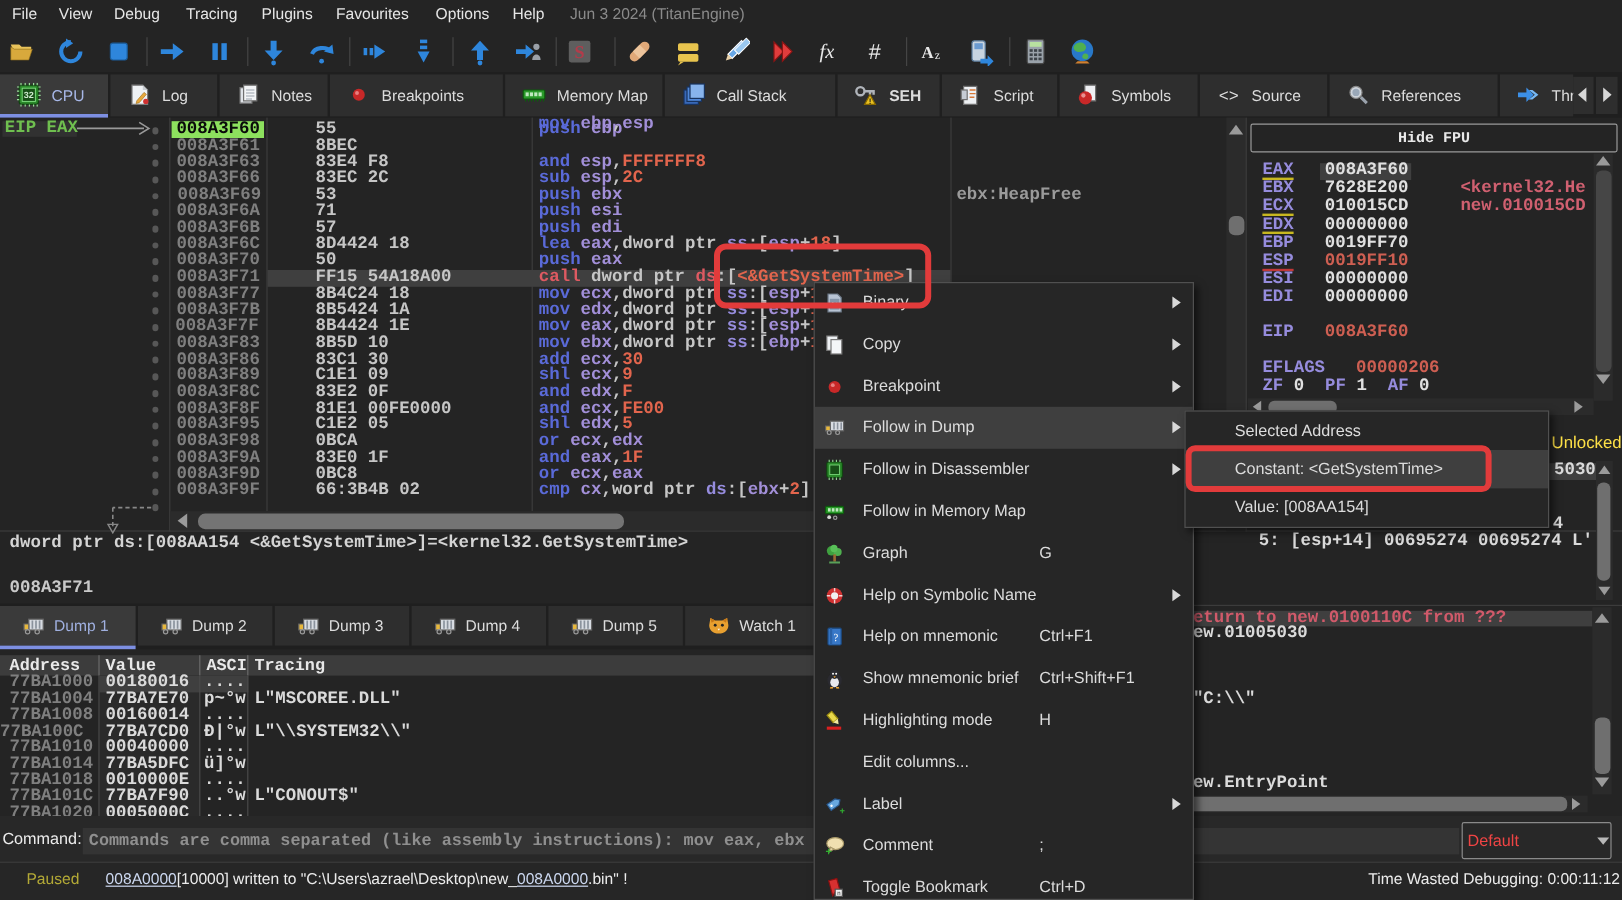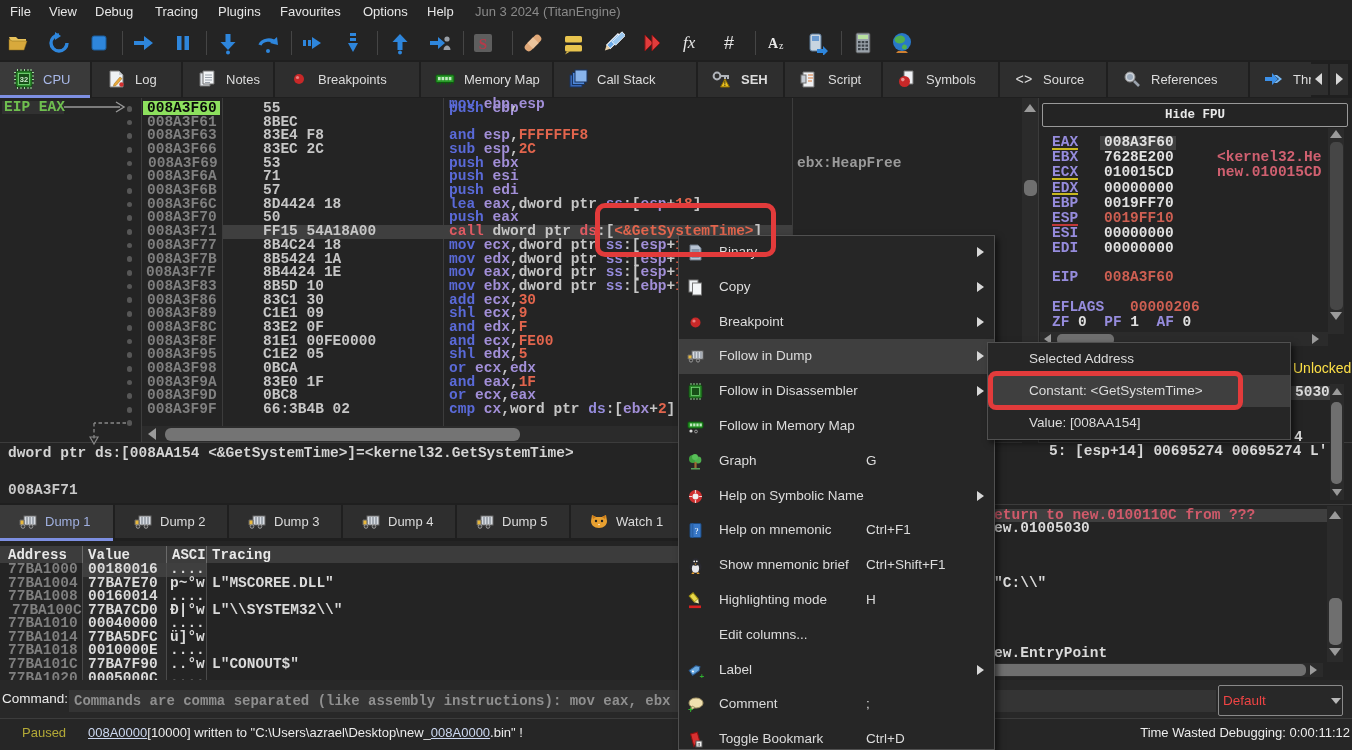--- a/index.html
+++ b/index.html
@@ -488,21 +488,21 @@
 <div class="row mono g" style="left:8px;top:563.0px;">77BA1000</div>
 <div class="row mono" style="left:88px;top:563.0px;color:#dadada;">00180016</div>
 <div class="row mono" style="left:170px;top:563.0px;color:#dadada;">....</div>
 <div class="row mono g" style="left:8px;top:576.6px;">77BA1004</div>
 <div class="row mono" style="left:88px;top:576.6px;color:#dadada;">77BA7E70</div>
 <div class="row mono" style="left:170px;top:576.6px;color:#dadada;">p~°w</div>
 <div class="row mono" style="left:212px;top:576.6px;color:#dadada;">L"MSCOREE.DLL"</div>
 <div class="row mono g" style="left:8px;top:590.1px;">77BA1008</div>
 <div class="row mono" style="left:88px;top:590.1px;color:#dadada;">00160014</div>
 <div class="row mono" style="left:170px;top:590.1px;color:#dadada;">....</div>
-<div class="row mono g" style="left:12px;top:603.7px;">77BA100C</div>
+<div class="row mono g" style="left:0;top:603.7px;">77BA100C</div>
 <div class="row mono" style="left:88px;top:603.7px;color:#dadada;">77BA7CD0</div>
 <div class="row mono" style="left:170px;top:603.7px;color:#dadada;">Ð|°w</div>
 <div class="row mono" style="left:212px;top:603.7px;color:#dadada;">L"\\SYSTEM32\\"</div>
 <div class="row mono g" style="left:8px;top:617.3px;">77BA1010</div>
 <div class="row mono" style="left:88px;top:617.3px;color:#dadada;">00040000</div>
 <div class="row mono" style="left:170px;top:617.3px;color:#dadada;">....</div>
 <div class="row mono g" style="left:8px;top:630.9px;">77BA1014</div>
 <div class="row mono" style="left:88px;top:630.9px;color:#dadada;">77BA5DFC</div>
 <div class="row mono" style="left:170px;top:630.9px;color:#dadada;">ü]°w</div>
 <div class="row mono g" style="left:8px;top:644.4px;">77BA1018</div>

